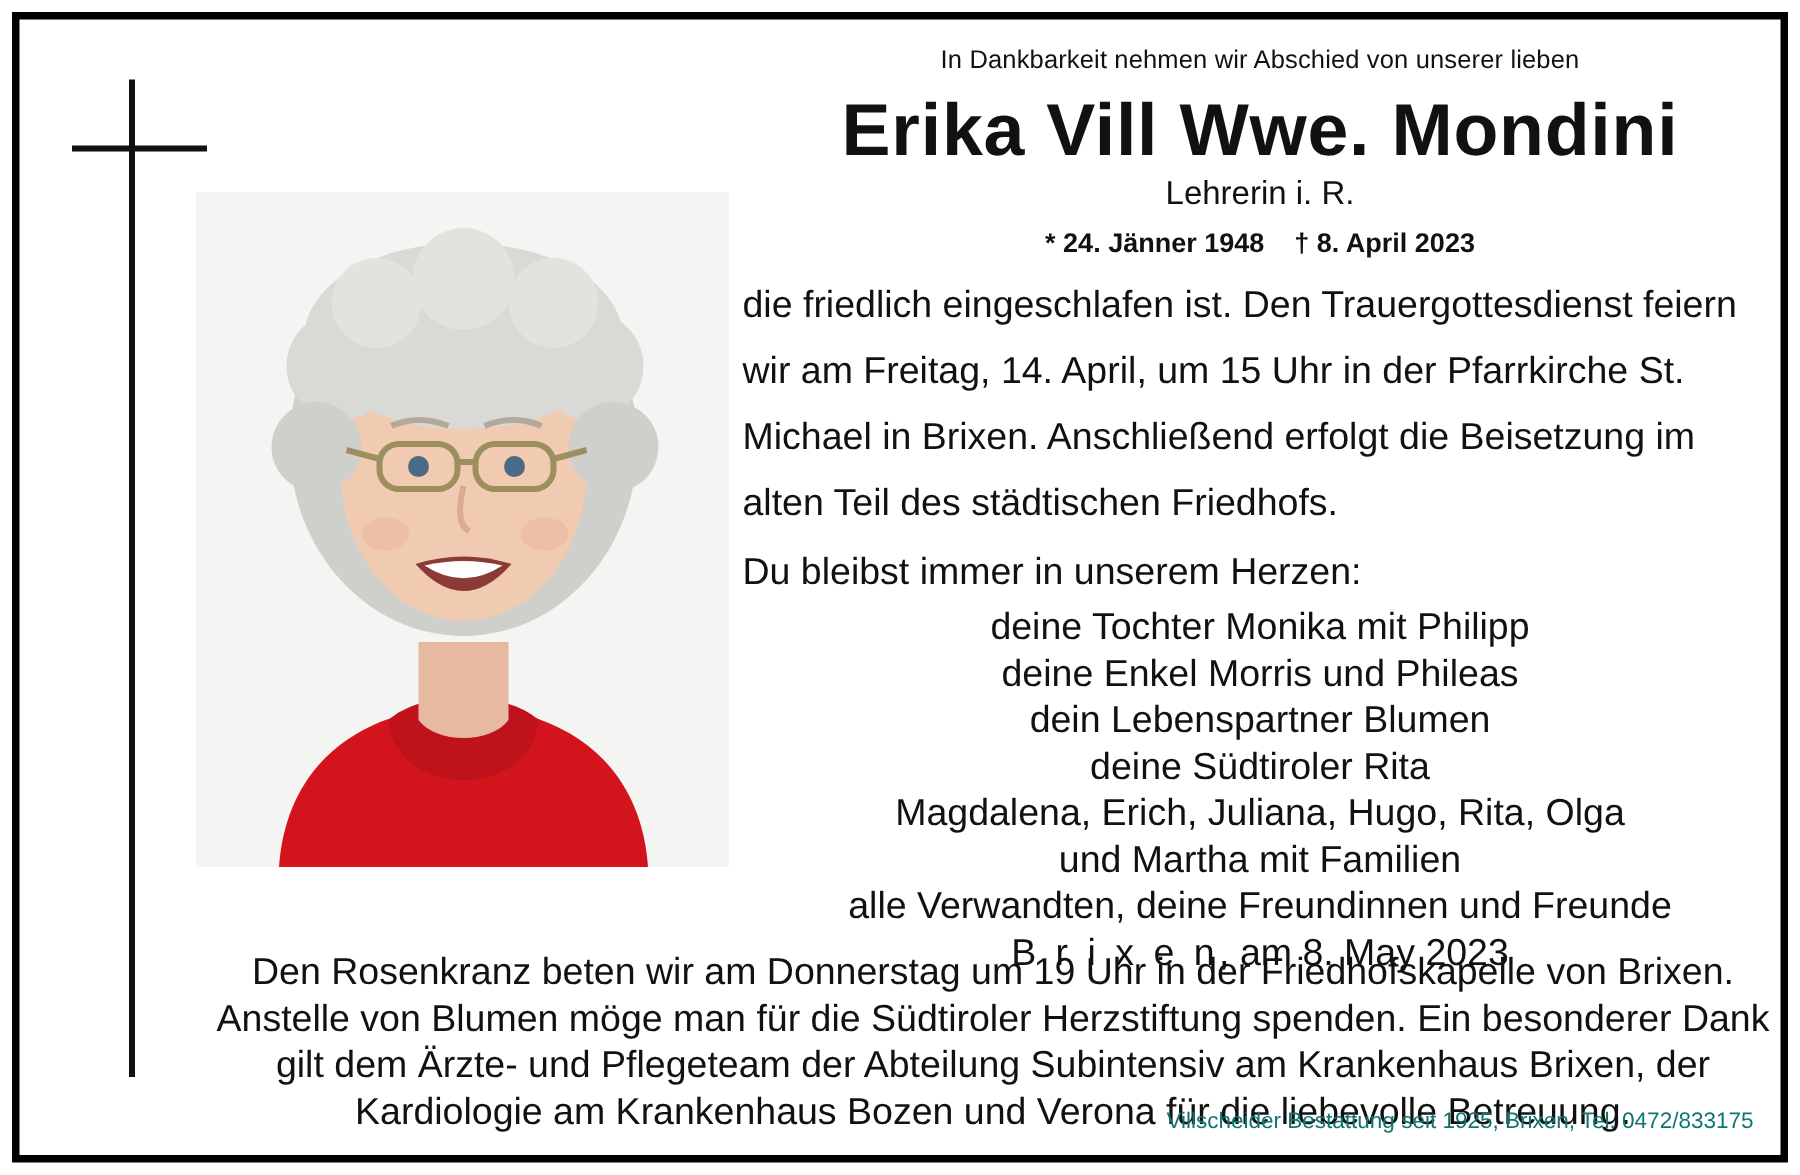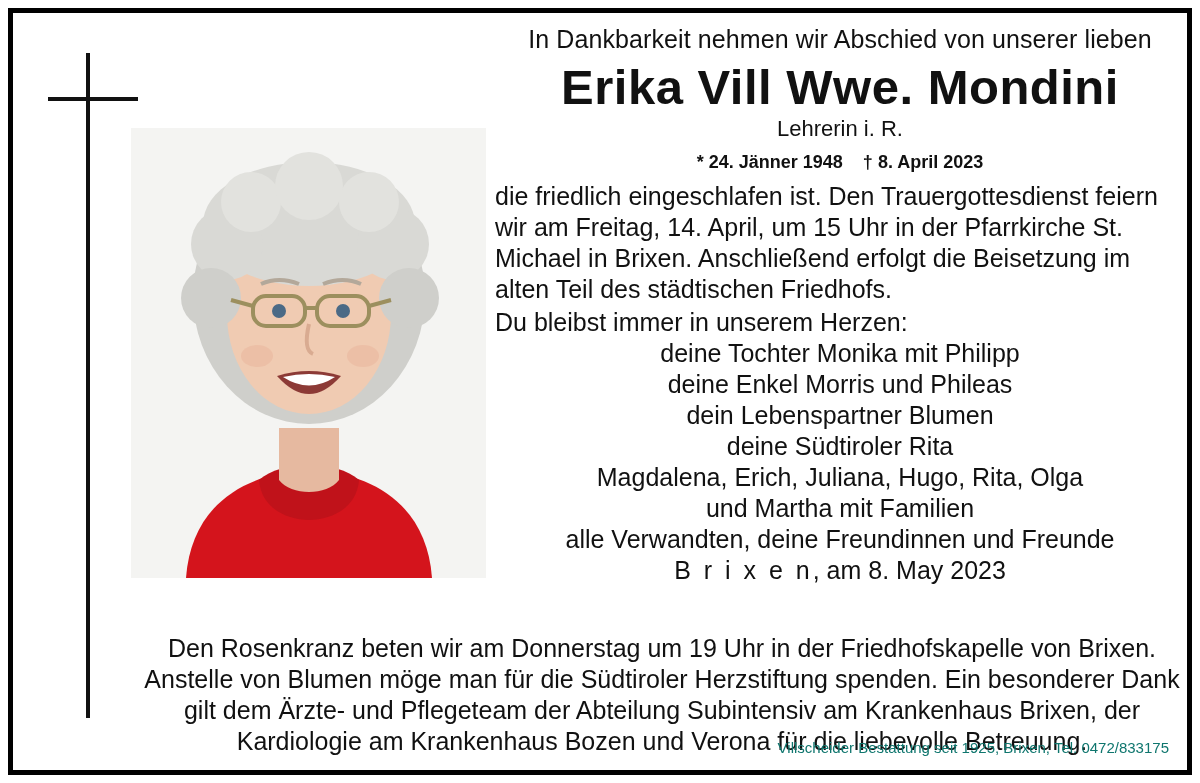--- a/index.html
+++ b/index.html
@@ -69,21 +69,21 @@
   
   .text-col {
     position: absolute;
     left: 482px;
     top: 10px;
     width: 690px;
     text-align: center;
     color: #111;
   }
   .line-intro {
-    font-size: 25px;
+    font-size: 17px;
     line-height: 33px;
     letter-spacing: 0.1px;
   }
   .name {
     font-size: 49px;
     line-height: 56px;
     font-weight: bold;
     letter-spacing: 0.5px;
     margin-top: 3px;
   }
@@ -92,21 +92,21 @@
     line-height: 28px;
   }
   .dates {
     font-size: 18px;
     line-height: 34px;
     margin-top: 2px;
     font-weight: bold;
   }
   .body-block {
     font-size: 25px;
-    line-height: 31px;
+    line-height: 44px;
     text-align: left;
     margin-top: 2px;
   }
   .center-block {
     font-size: 25px;
     line-height: 31px;
     text-align: center;
   }
   .b { font-weight: normal; }
   .spaced { letter-spacing: 3px; }

